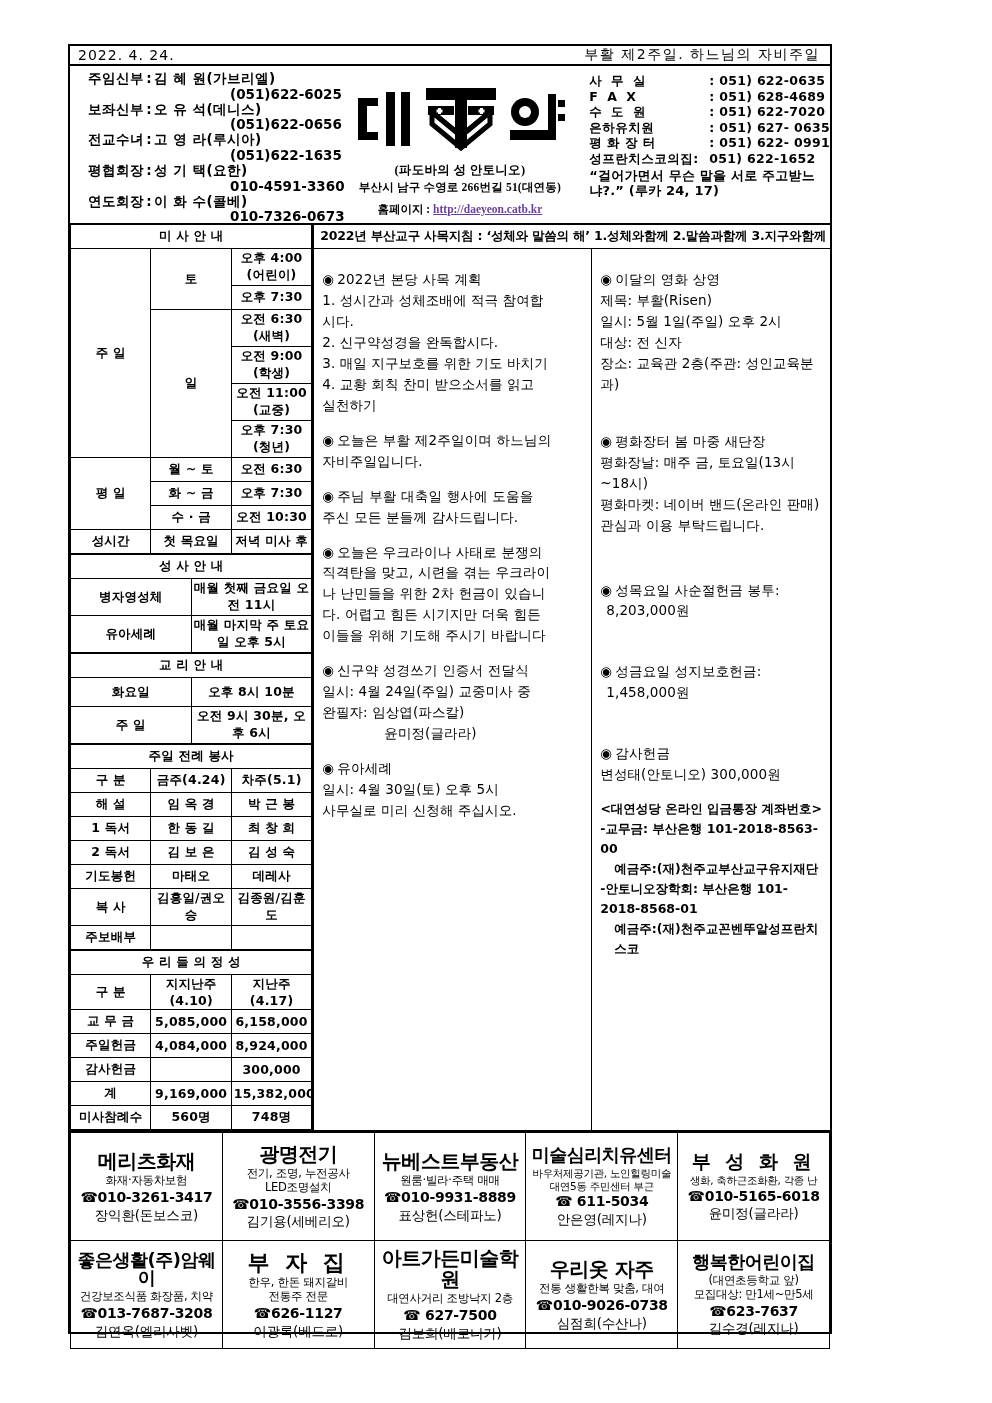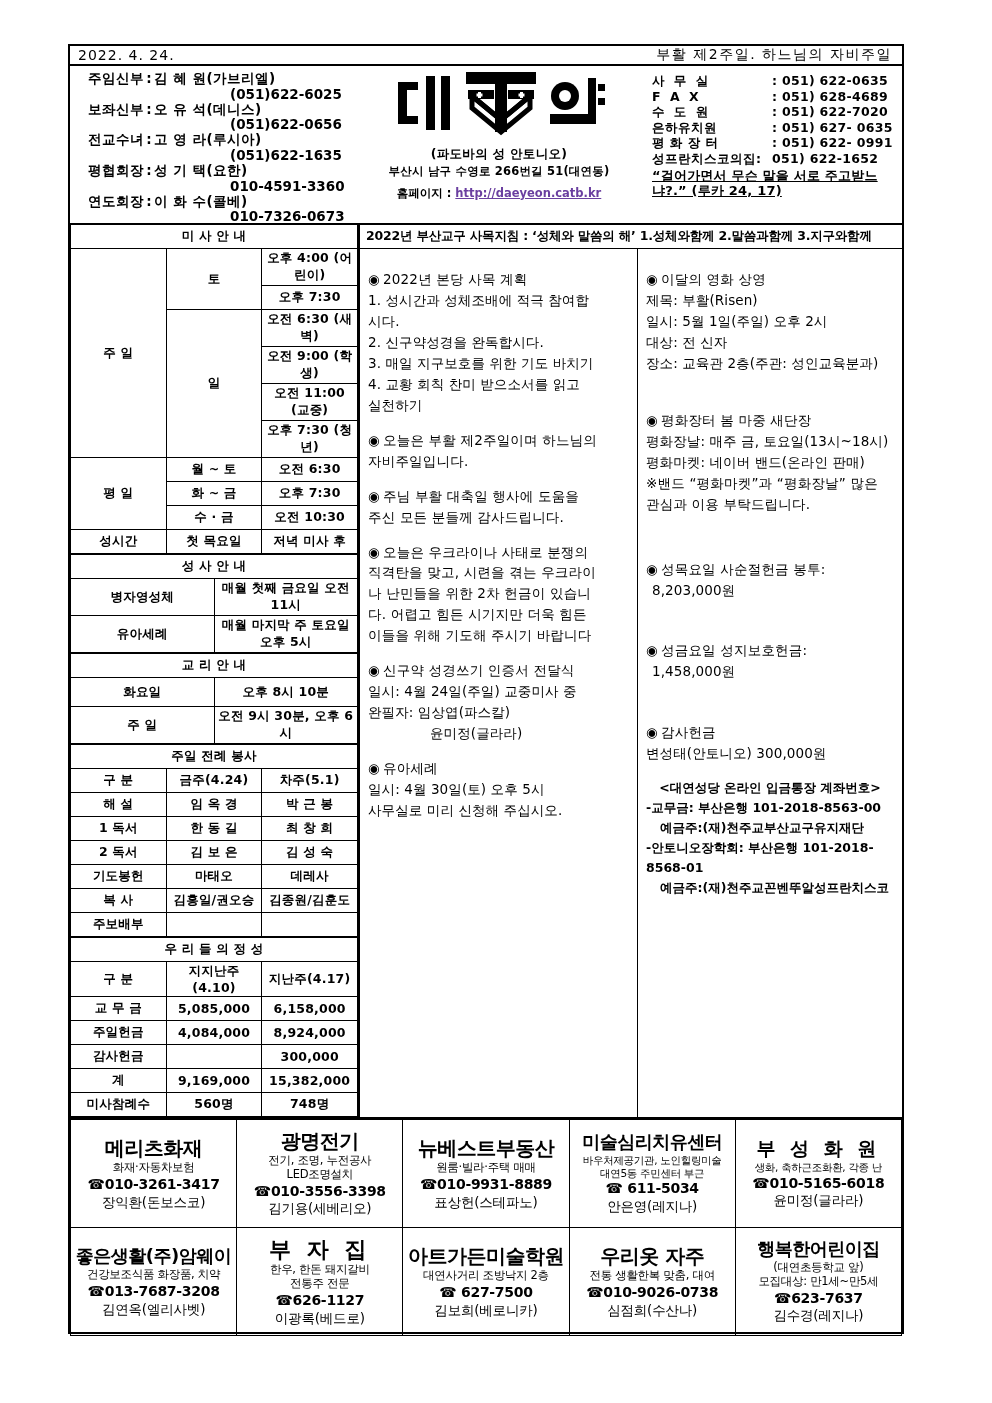--- a/index.html
+++ b/index.html
@@ -4,21 +4,21 @@
 <style>
   html,body{margin:0;padding:0;background:#fff;}
   body{
     width:992px;height:1403px;
     font-family:"DejaVu Sans","Liberation Sans",sans-serif;
     color:#000;
     -webkit-font-smoothing:none;
   }
   .page{
     position:absolute;left:68px;top:44px;
-    width:836px;height:1290px;
+    width:764px;height:1290px;
     border:2px solid #000;
     box-sizing:border-box;
     display:flex;flex-direction:column;
   }
   
   .titlebar{
     display:flex;align-items:center;
     height:24px;border-bottom:2px solid #000;
     box-sizing:border-box;
   }
@@ -28,21 +28,21 @@
   .titlebar .feast{
     flex:1;text-align:right;padding-right:10px;
     font-size:14px;letter-spacing:1.5px;white-space:nowrap;
   }
   
   .masthead{
     display:flex;height:172px;border-bottom:2px solid #000;
     box-sizing:border-box;
   }
   .mh-left{width:290px;padding-top:4px;box-sizing:border-box;}
-  .mh-mid{width:278px;box-sizing:border-box;text-align:center;padding-top:0;}
+  .mh-mid{width:278px;box-sizing:border-box;text-align:center;padding-top:16px;font-family:Liberation Serif, serif;}
   .mh-right{flex:1;box-sizing:border-box;padding-top:6px;}
 
   .staff-row{
     display:flex;font-size:13.5px;font-weight:bold;line-height:1.0;
     margin-top:2px;
   }
   .staff-row .role{width:74px;text-align:right;letter-spacing:0.5px;white-space:nowrap;}
   .staff-row .colon{width:10px;text-align:center;}
   .staff-row .name{white-space:nowrap;letter-spacing:0.5px;}
   .staff-tel{
@@ -58,21 +58,21 @@
   .parish-home{font-size:11.5px;font-weight:bold;margin-top:7px;}
   .parish-home a{color:#6a3fa0;text-decoration:underline;}
 
   .contact-row{
     display:flex;font-size:12.5px;font-weight:bold;line-height:1.0;margin-top:3px;
     padding-left:14px;white-space:nowrap;
   }
   .contact-row .lbl{width:120px;letter-spacing:2.5px;}
   .contact-row .lbl.tight{letter-spacing:0.5px;}
   .contact-row .num{letter-spacing:0.3px;}
-  .verse{font-size:13px;font-weight:bold;line-height:1.15;padding-left:14px;margin-top:4px;letter-spacing:0.2px;text-decoration:underline;}
+  .verse{font-size:13px;font-weight:bold;line-height:1.15;padding-left:14px;margin-top:4px;letter-spacing:0.2px;}
 
   
   .body{flex:1;display:flex;}
   .col-left{width:290px;border-right:2px solid #000;box-sizing:border-box;}
   .col-mid{width:278px;border-right:1.5px solid #000;box-sizing:border-box;}
   .col-right{flex:1;box-sizing:border-box;}
 
   table.t{width:100%;border-collapse:collapse;table-layout:fixed;}
   table.t td{
     border:1px solid #000;text-align:center;font-size:12.5px;font-weight:bold;
@@ -463,21 +463,20 @@
             <div class="ln">대상: 전 신자</div>
             <div class="ln">장소: 교육관 2층(주관: 성인교육분과)</div>
           </div>
 
           <div style="height:22px"></div>
 
           <div class="blk">
             <div class="head"><span class="dot">◉</span><span>평화장터 봄 마중 새단장</span></div>
             <div class="ln">평화장날: 매주 금, 토요일(13시~18시)</div>
             <div class="ln">평화마켓: 네이버 밴드(온라인 판매)</div>
-            <div class="head">※밴드 “평화마켓”과 “평화장날” 많은</div>
             <div class="head">관심과 이용 부탁드립니다.</div>
           </div>
 
           <div style="height:30px"></div>
 
           <div class="blk">
             <div class="head"><span class="dot">◉</span><span>성목요일 사순절헌금 봉투:</span></div>
             <div class="ln money">8,203,000원</div>
           </div>
 

